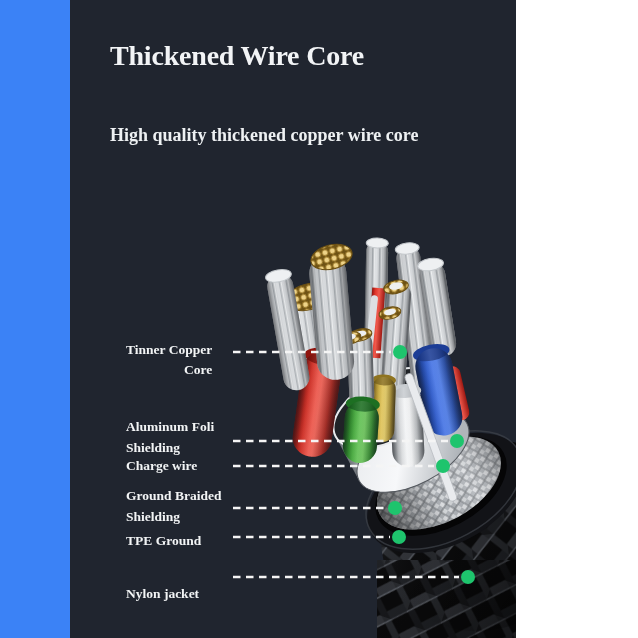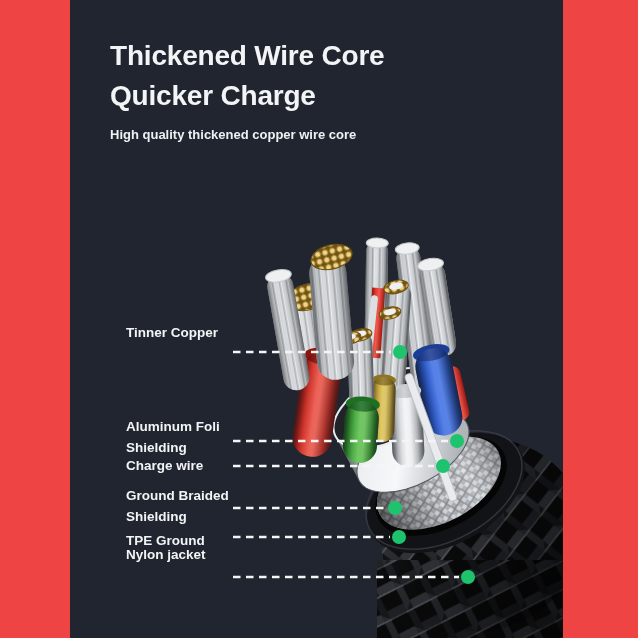--- a/index.html
+++ b/index.html
@@ -1,32 +1,32 @@
 <!DOCTYPE html>
 <html><head>
 <meta charset="utf-8">
 <style>
   html,body{margin:0;padding:0;background:#ffffff;}
-  .page{position:relative;width:638px;height:638px;background:#ef4444;overflow:hidden;
-        font-family:Liberation Sans, sans-serif;}
+  .page{position:relative;width:516px;height:638px;background:#3b82f6;overflow:hidden;
+        font-family:Liberation Serif, serif;}
   .panel{position:absolute;left:70px;top:0;width:493px;height:638px;background:#20252f;}
   .stage{position:absolute;left:0;top:0;width:638px;height:638px;}
   .title{position:absolute;left:110px;top:36px;color:#f2f4f6;font-size:28px;font-weight:700;
          line-height:40px;letter-spacing:-0.2px;white-space:nowrap;}
-  .subtitle{position:absolute;left:110px;top:124px;color:#eef1f3;font-size:13px;font-weight:700;
+  .subtitle{position:absolute;left:110px;top:124px;color:#eef1f3;font-size:18px;font-weight:700;
             line-height:22px;white-space:nowrap;}
   .anno{position:absolute;left:126px;color:#f2f4f5;font-size:13.5px;font-weight:700;
         line-height:20px;white-space:nowrap;}
   .anno .l2{display:block;}
-  .a1{top:323px;text-align:right;}
+  .a1{top:340px;text-align:right;}
   .a2{top:416px;line-height:21px;}
   .a3{top:456px;}
   .a4{top:485px;line-height:21px;}
   .a5{top:531px;}
-  .a6{top:545px;}
+  .a6{top:584px;}
 </style>
 </head>
 <body>
 
 <div class="page">
   <div class="panel"></div>
 
   <svg class="stage" width="638" height="638" viewBox="0 0 638 638">
     <defs>
       <clipPath id="panelClip">
@@ -259,26 +259,26 @@
       <circle cx="457" cy="441" r="7" fill="#1ec46d"></circle>
       <circle cx="443" cy="466" r="7" fill="#1ec46d"></circle>
       <circle cx="395" cy="508" r="7" fill="#1ec46d"></circle>
       <circle cx="399" cy="537" r="7" fill="#1ec46d"></circle>
       <circle cx="468" cy="577" r="7" fill="#1ec46d"></circle>
     </g>
   </svg>
 
   <div class="title">
     <div>Thickened Wire Core</div>
-    <div>Quicker Charge</div>
   </div>
   <div class="subtitle">High quality thickened copper wire core</div>
 
   <div class="anno a1">
     <span>Tinner Copper</span>
+    <span class="l2">Core</span>
   </div>
   <div class="anno a2">
     <span>Aluminum Foli</span>
     <span class="l2">Shielding</span>
   </div>
   <div class="anno a3">
     <span>Charge wire</span>
   </div>
   <div class="anno a4">
     <span>Ground Braided</span>

